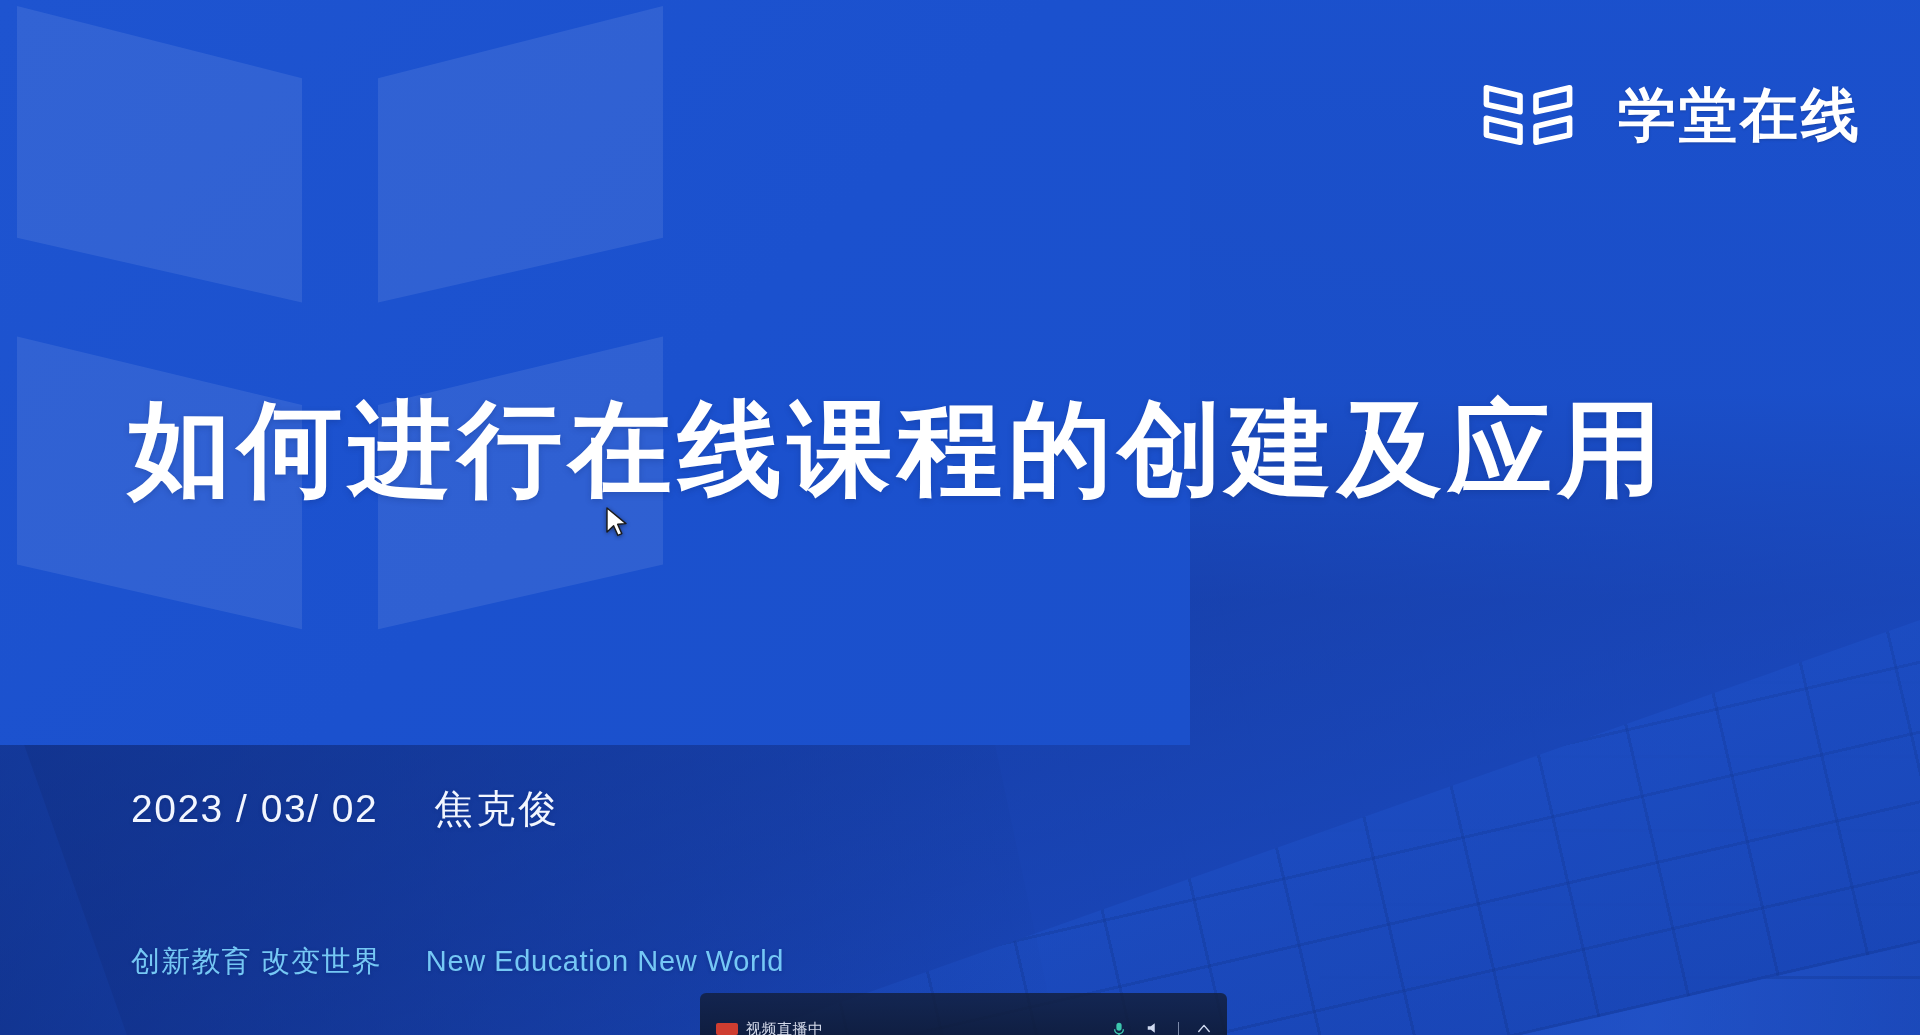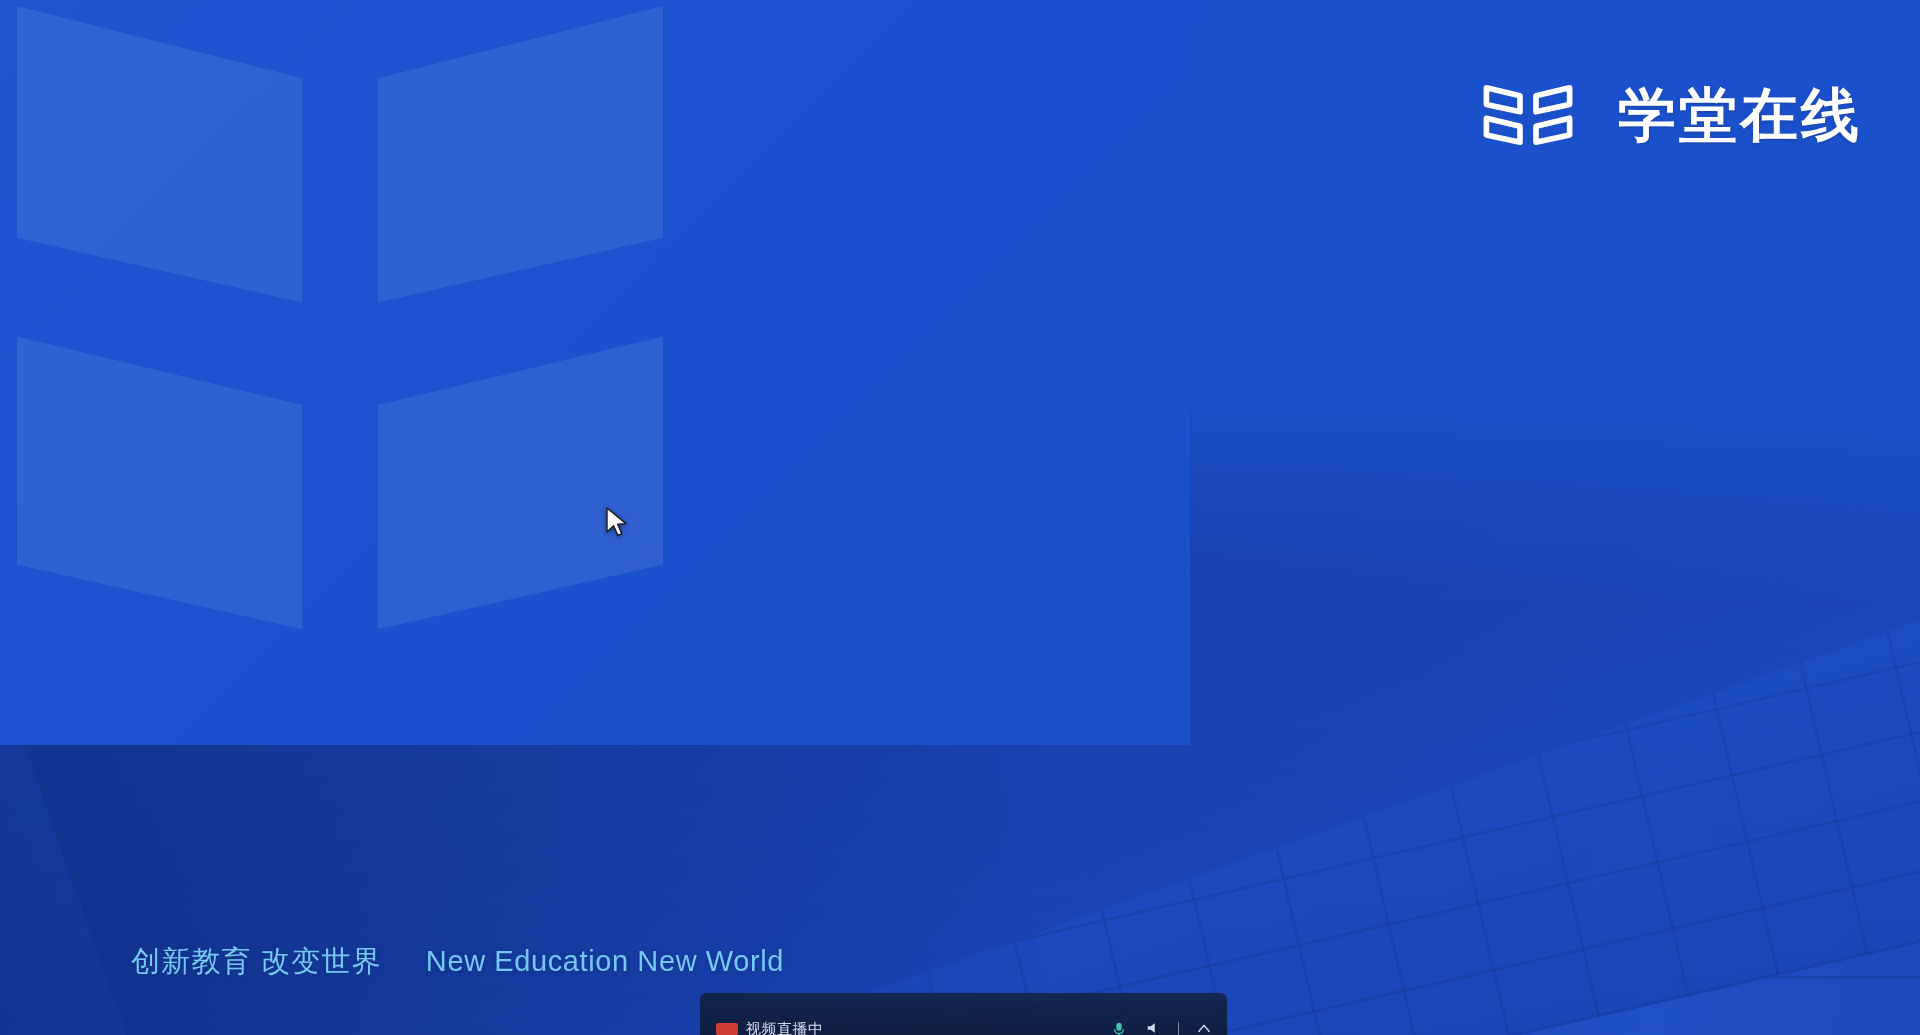--- a/index.html
+++ b/index.html
@@ -310,21 +310,26 @@
           <path d="M8 12 L50 22 L50 42 L8 33 Z"></path>
           <path d="M70 22 L112 12 L112 33 L70 42 Z"></path>
           <path d="M8 50 L50 60 L50 80 L8 71 Z"></path>
           <path d="M70 60 L112 50 L112 71 L70 80 Z"></path>
         </g>
       </svg>
     </span>
     <span class="brand-name">学堂在线</span>
   </div>
 
-
+  <h1 class="headline">如何进行在线课程的创建及应用</h1>
+
+  <div class="meta">
+    <span class="meta-date">2023 / 03/ 02</span>
+    <span class="meta-speaker">焦克俊</span>
+  </div>
 
   <div class="slogan">
     <span class="slogan-zh">创新教育 改变世界</span>
     <span class="slogan-en">New Education New World</span>
   </div>
 
   <div class="toolbar">
     <div class="tb-left">
       <span class="tb-badge"></span>
       <span class="tb-status">视频直播中</span>

